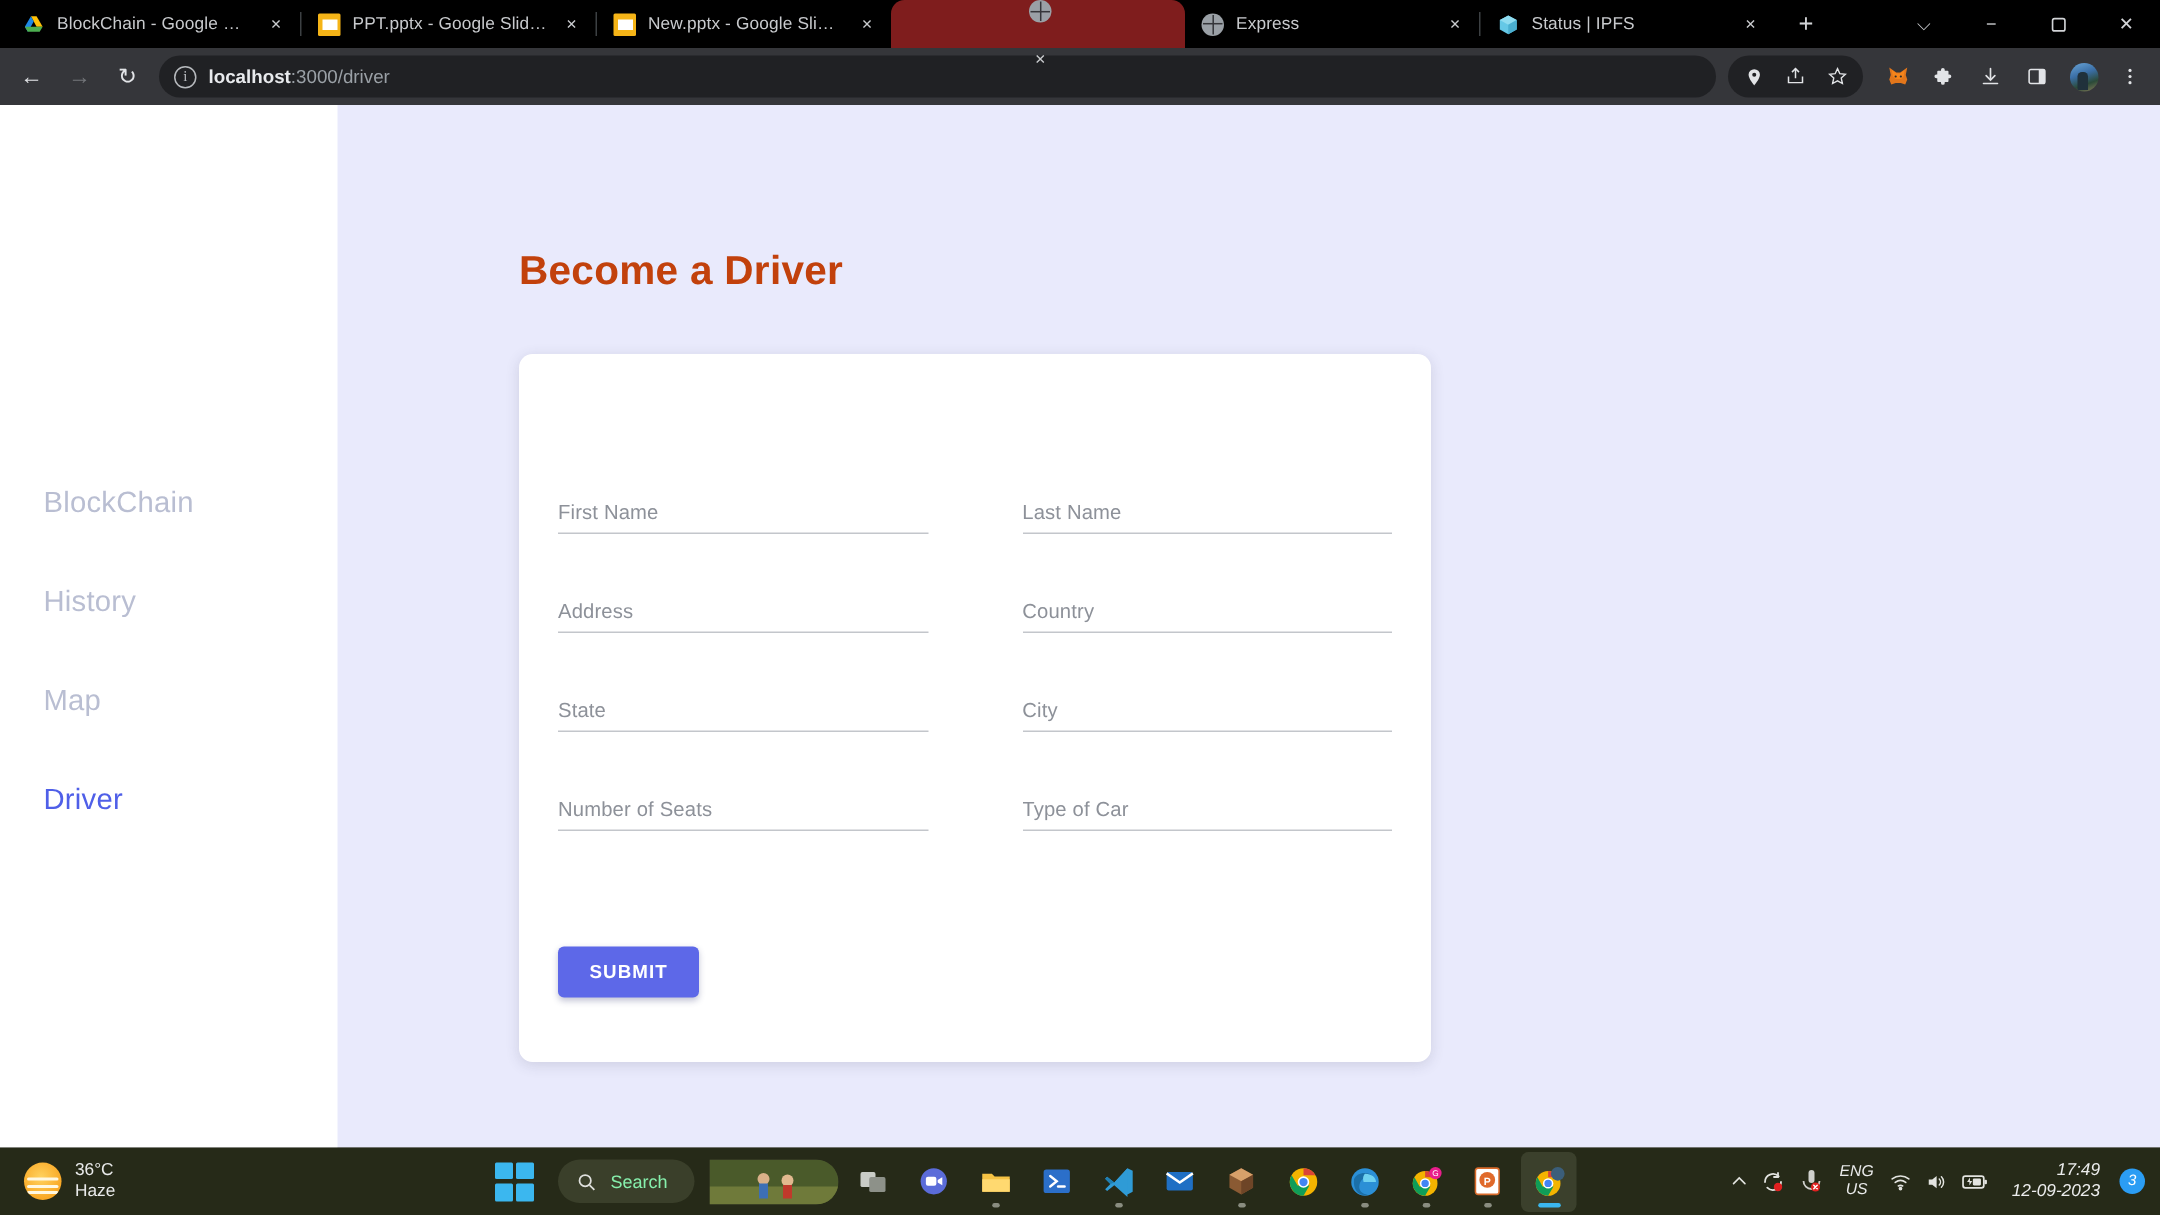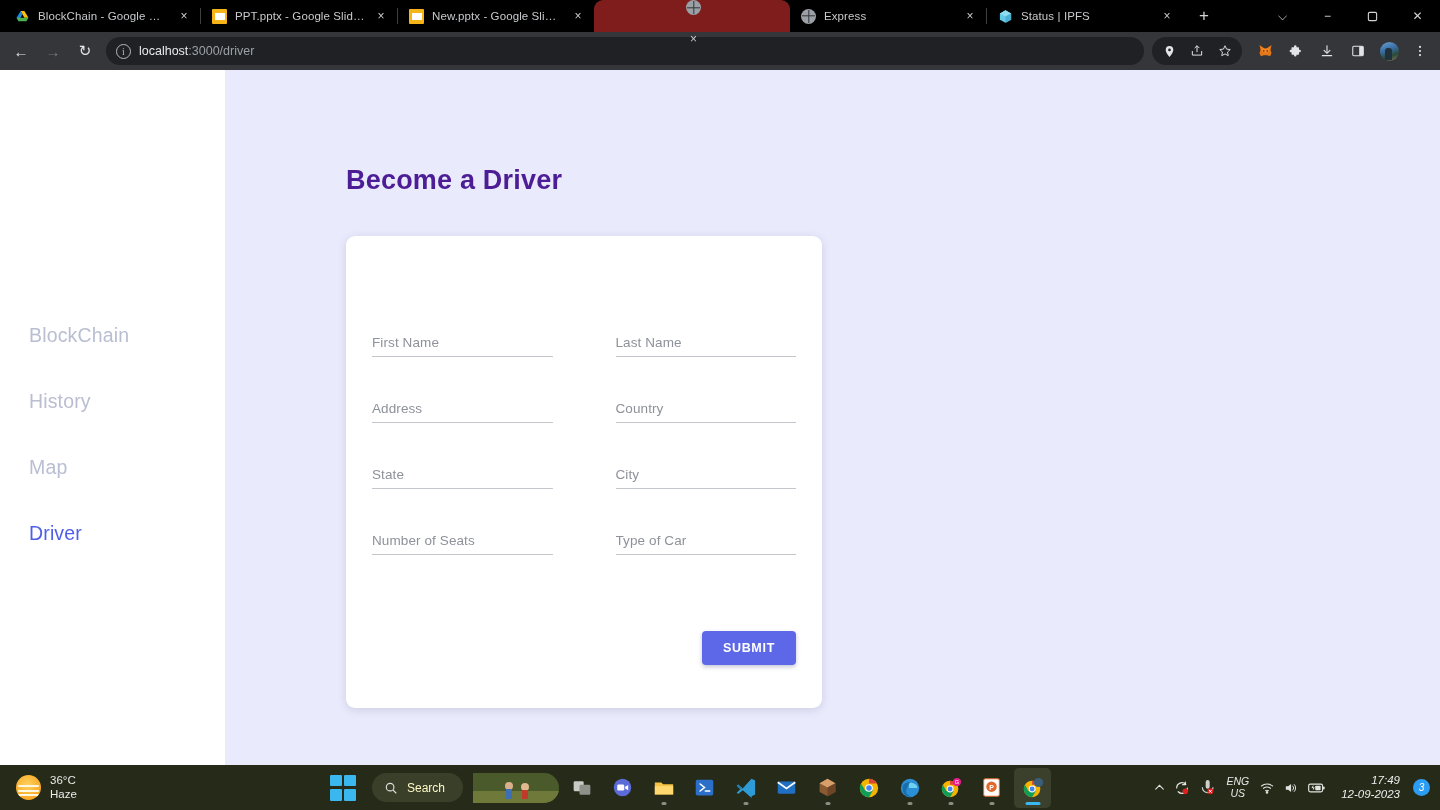--- a/index.html
+++ b/index.html
@@ -91,21 +91,21 @@
     flex: 1; height: 28px; margin: 0 6px 0 4px; background: #202124;
     border-radius: 14px; display: flex; align-items: center;
     padding: 0 10px; gap: 8px;
   }
   .omni-info {
     width: 15px; height: 15px; border: 1.3px solid #b6b9bd;
     border-radius: 50%; color: #b6b9bd; font-size: 10px; line-height: 13px;
     text-align: center; flex: 0 0 15px; font-family: "Liberation Serif", serif;
   }
   .omni-url { font-size: 12.5px; color: #9aa0a6; white-space: nowrap; }
-  .omni-url b { color: #e8eaed; font-weight: 400; }
+  .omni-url b { color: #e8eaed; font-weight: 700; }
   .toolbar-icons { display: flex; align-items: center; gap: 3px; }
   .tbicon {
     width: 28px; height: 28px; display: flex; align-items: center;
     justify-content: center; color: #e2e4e7; font-size: 14px;
   }
   .tb-pill {
     display: flex; align-items: center; background: #202124;
     border-radius: 14px; height: 28px; padding: 0 3px; margin-right: 6px;
   }
   .avatar-img {
@@ -129,42 +129,42 @@
   }
   .nav-item {
     font-size: 19.5px; color: #b9bed2; padding: 0 0 0 29px;
     height: 66px; display: flex; align-items: center; letter-spacing: .15px;
   }
   .nav-item.active { color: #4f5fe8; }
 
   .content { flex: 1; position: relative; }
   .page-title {
     position: absolute; left: 121px; top: 95px;
-    font-size: 27px; font-weight: 700; color: #4c1d95; letter-spacing: .2px;
+    font-size: 27px; font-weight: 700; color: #c2410c; letter-spacing: .2px;
   }
   .card {
     position: absolute; left: 121px; top: 166px;
-    width: 476px; height: 472px; background: #ffffff;
+    width: 608px; height: 472px; background: #ffffff;
     border-radius: 9px; box-shadow: 0 2px 9px rgba(60,64,90,.16);
     padding: 97px 26px 0 26px;
   }
   .form-grid {
     display: grid; grid-template-columns: 1fr 1fr;
     column-gap: 63px; row-gap: 0;
   }
   .field { height: 66px; }
   .field input {
     width: 100%; border: none; border-bottom: 1px solid #c3c6cb;
     background: transparent; font-family: "Liberation Sans", sans-serif;
     font-size: 13.5px; color: #3b4252; padding: 0 0 6px 0;
     outline: none; letter-spacing: .1px;
   }
   .field input::placeholder { color: #8d9199; opacity: 1; }
   .submit-row {
-    display: flex; justify-content: flex-end; margin-top: 34px;
+    display: flex; justify-content: flex-start; margin-top: 34px;
   }
   .submit-btn {
     background: #5d68e8; color: #ffffff; border: none;
     font-family: "Liberation Sans", sans-serif;
     font-size: 12.5px; font-weight: 700; letter-spacing: .7px;
     padding: 10px 21px; border-radius: 4px;
     box-shadow: 0 2px 4px rgba(60,64,120,.3);
   }
 
   
@@ -198,21 +198,21 @@
     width: 26px; height: 26px; display: grid;
     grid-template-columns: 1fr 1fr; grid-template-rows: 1fr 1fr;
     gap: 2.5px; margin-left: -10px;
   }
   .start-btn i { background: #3bb7ef; border-radius: 1px; display: block; }
   .search-pill {
     display: flex; align-items: center; gap: 9px;
     height: 29px; background: #3a3f2a; border-radius: 15px;
     padding: 0 18px 0 12px; margin-left: 12px; margin-right: 8px;
   }
-  .search-pill .lbl { font-size: 12px; color: #fef9c3; }
+  .search-pill .lbl { font-size: 12px; color: #86efac; }
   .tb-app {
     width: 37px; height: 40px; position: relative;
     display: flex; align-items: center; justify-content: center;
   }
   .tb-app .glyph {
     width: 23px; height: 23px; display: flex; align-items: center;
     justify-content: center; font-size: 15px; border-radius: 3px;
   }
   .tb-app .dot {
     position: absolute; bottom: 3px; left: 50%; transform: translateX(-50%);

